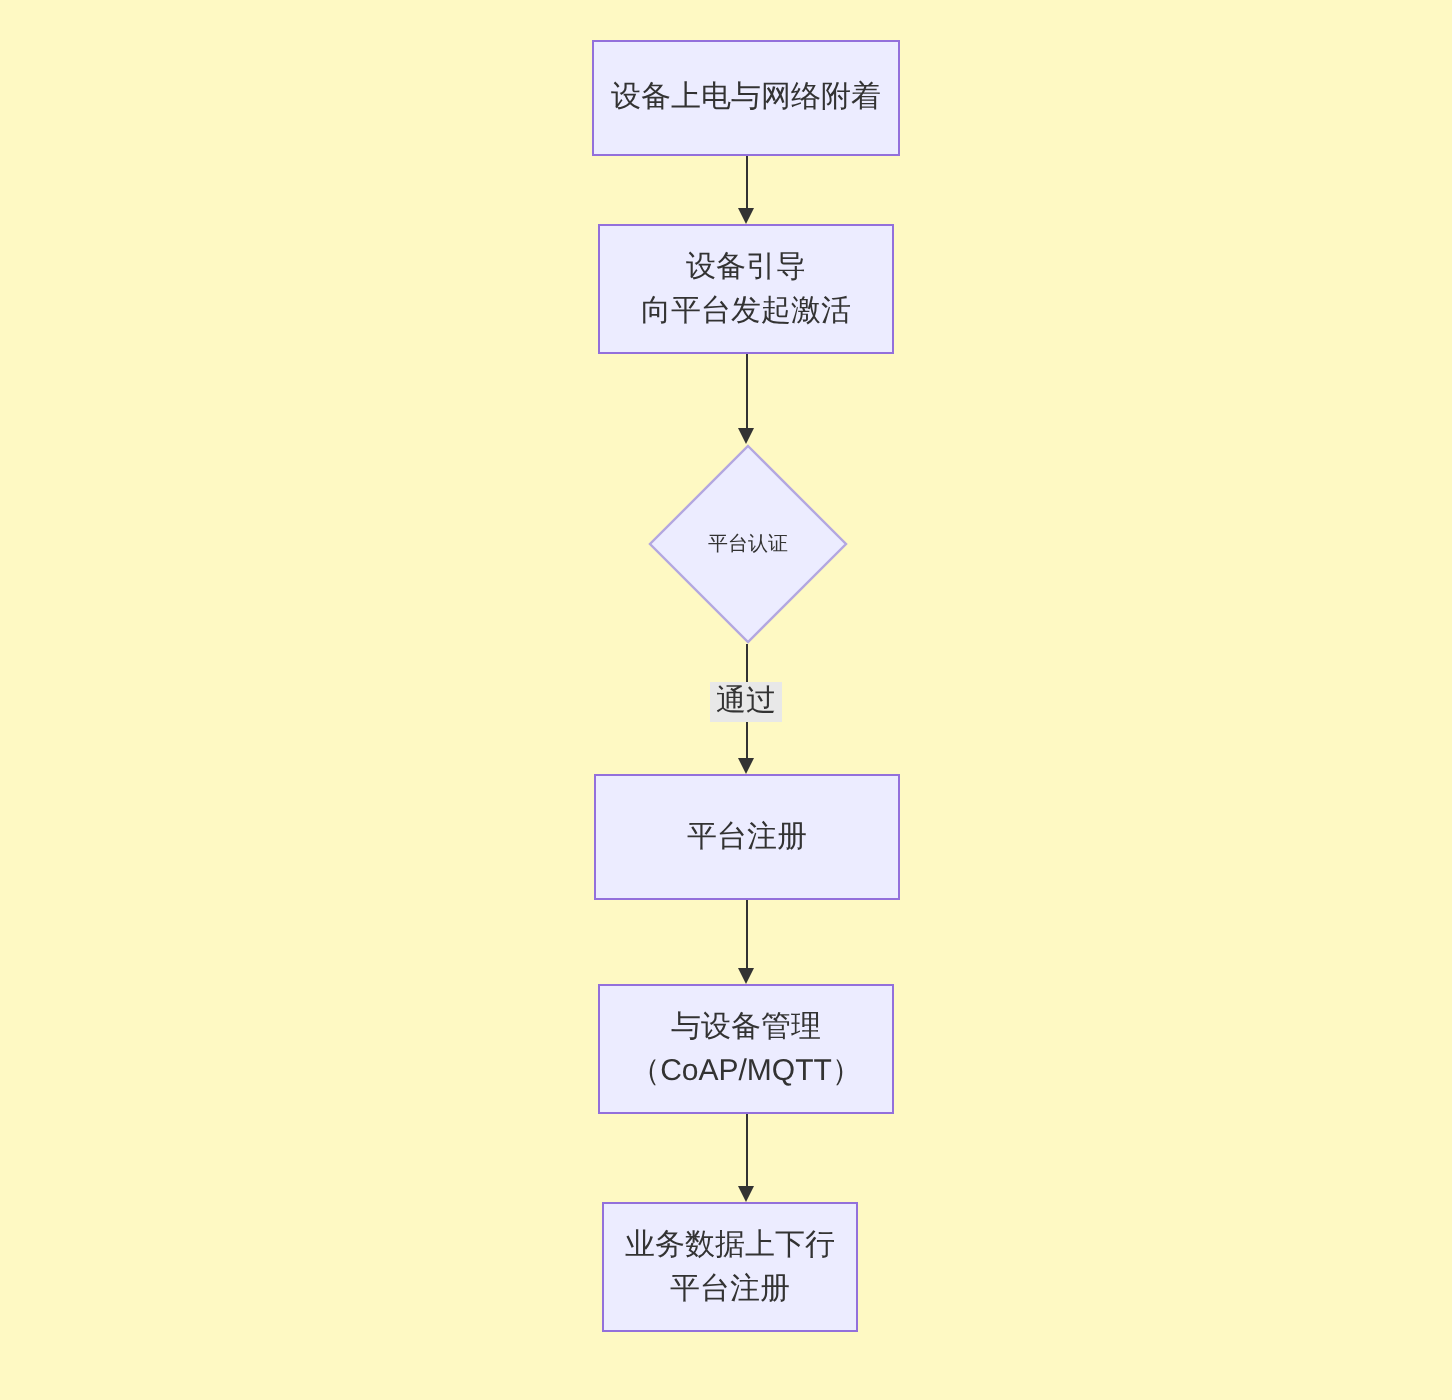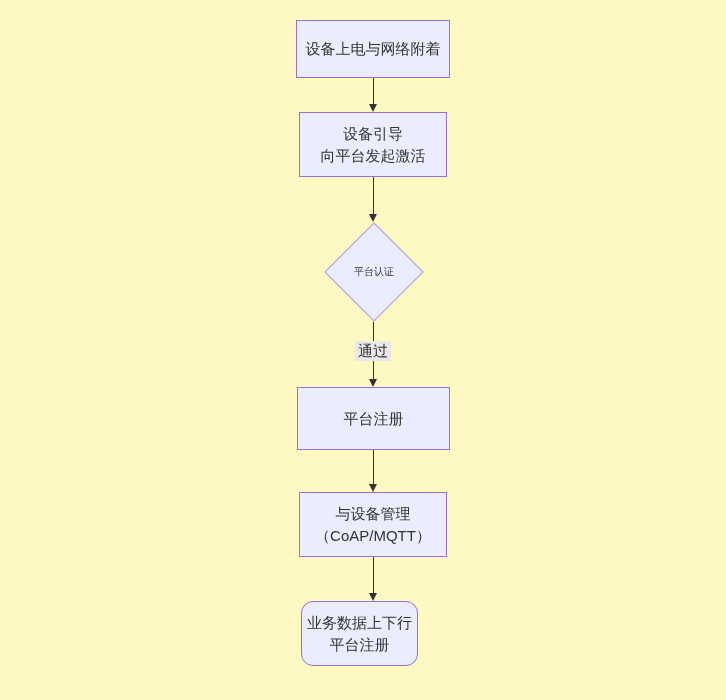--- a/index.html
+++ b/index.html
@@ -37,21 +37,21 @@
   .diamond-label {
     position:absolute; left:0; top:0; width:100%; height:100%;
     display:flex; align-items:center; justify-content:center;
     font-size:10px; white-space:nowrap;
   }
   
   .n1 { left:296px; top:20px;  width:154px; height:58px; }
   .n2 { left:299px; top:112px; width:148px; height:65px; }
   .n4 { left:297px; top:387px; width:153px; height:63px;text-align:right; }
   .n5 { left:299px; top:492px; width:148px; height:65px; }
-  .n6 { left:301px; top:601px; width:117px; height:65px;border-radius:12px; }
+  .n6 { left:301px; top:601px; width:128px; height:65px; }
   .e1 { left:369px; top:78px;  height:34px; }
   .e2 { left:369px; top:177px; height:45px; }
   .e3 { left:369px; top:322px; height:65px; }
   .e4 { left:369px; top:450px; height:42px; }
   .e5 { left:369px; top:557px; height:44px; }
   .el3 { left:373px; top:341px; }
 </style>
 </head>
 <body>
 

